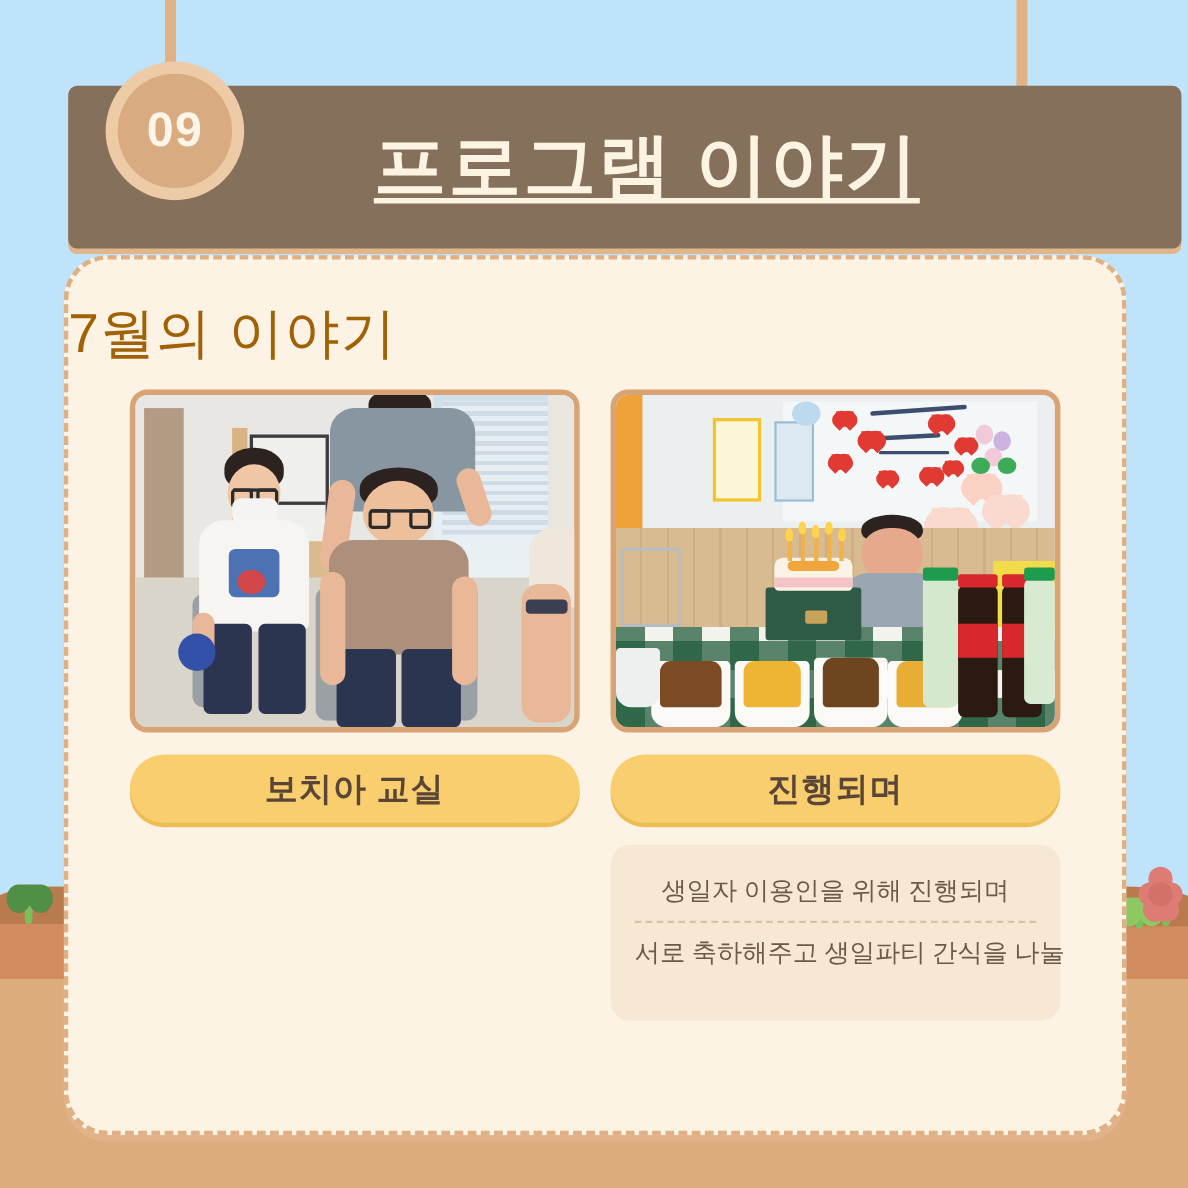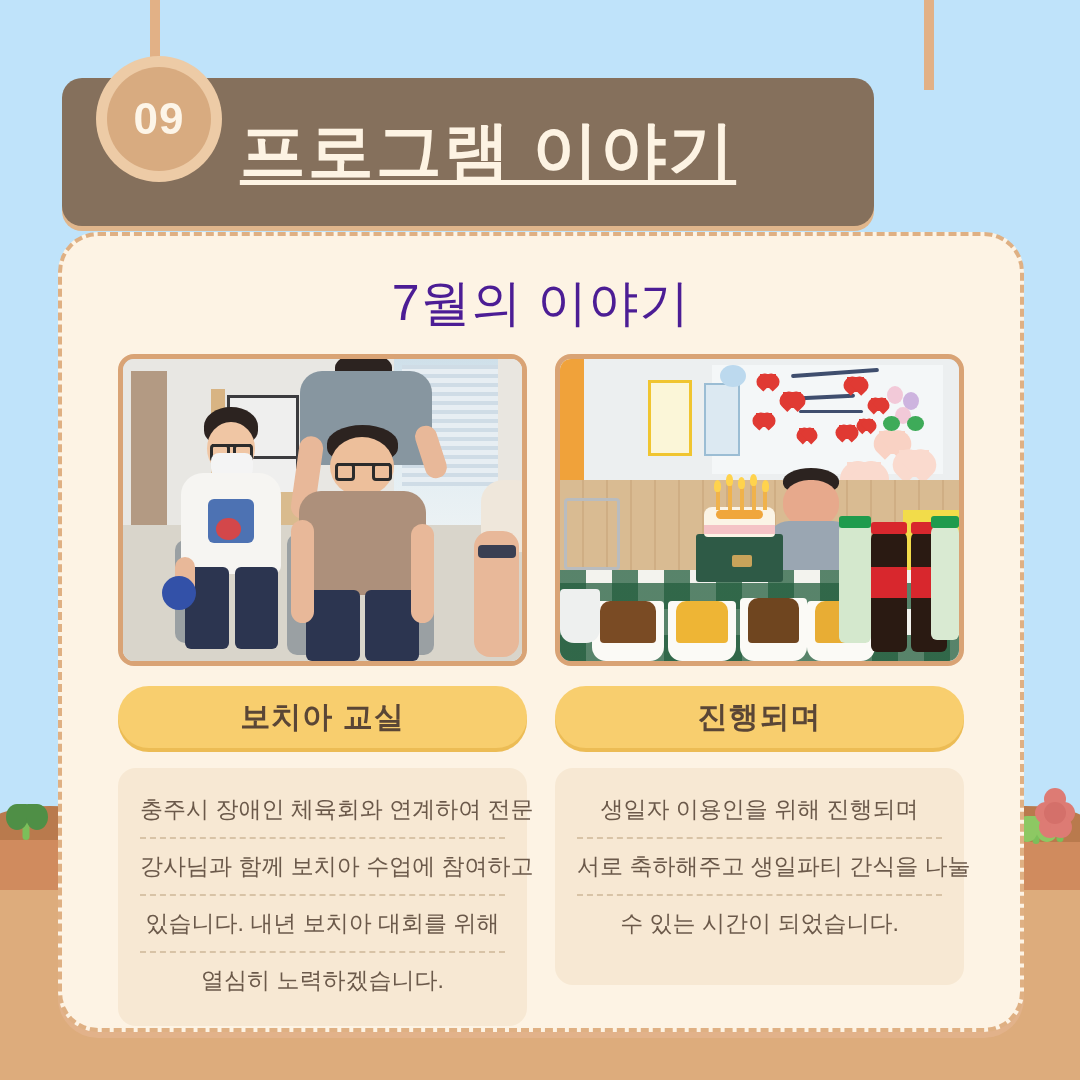--- a/index.html
+++ b/index.html
@@ -71,23 +71,23 @@
     position: absolute; top: 0; width: 10px;
     background: #e2b186;
   }
   .strap.left  { left: 150px;  height: 90px; }
   .strap.right { left: 924px;  height: 90px; }
 
   
   .header-bar {
     position: absolute;
     left: 62px; top: 78px;
-    width: 812px; height: 148px;
+    width: 1012px; height: 148px;
     background: #85705c;
-    border-radius: 20px;
+    border-radius: 8px;
     box-shadow: 0 5px 0 #e0b68c;
   }
   .header-title {
     position: absolute;
     left: 0; right: 0; top: 50%;
     transform: translateY(-50%);
     text-align: center;
     color: #fdf3e3;
     font-size: 66px;
     font-weight: bold;
@@ -126,34 +126,33 @@
     width: 966px; height: 800px;
     background: #fdf3e4;
     border: 4px dashed #dfb083;
     border-radius: 40px;
     box-shadow: 0 6px 0 #e2b28a;
   }
 
   .subtitle {
     position: absolute;
     left: 0; right: 0; top: 34px;
-    text-align: center;
     font-size: 50px;
-    color: #4c1d95;
+    color: #a16207;
     letter-spacing: 1px;
   }
 
   
   .columns {
     position: absolute;
     left: 56px; right: 56px; top: 118px;
     display: flex;
     gap: 28px;
   }
-  .col { flex: 1 1 0; min-width: 0; }
+  .col { flex: 1 1 0; min-width: 0; font-family: Liberation Serif, serif; }
 
   .photo-frame {
     width: 100%; height: 312px;
     border: 5px solid #d9a375;
     border-radius: 16px;
     overflow: hidden;
     position: relative;
     background: #cfd6d8;
   }
   .photo { position: absolute; inset: 0; overflow: hidden; }
@@ -375,26 +374,20 @@
             <div class="person" style="right:-4%; top:40%; width:16%; height:60%;">
               <div class="body" style="left:10%; top:0%; width:90%; height:40%; background:#efe7db;"></div>
               <div class="arm" style="left:0%; top:28%; width:70%; height:70%; border-radius:16px;"></div>
               <div style="position:absolute; left:6%; top:36%; width:60%; height:7%; background:#3a3f52; border-radius:4px;"></div>
             </div>
           </div>
         </div>
 
         <div class="pill">보치아 교실</div>
 
-        <div class="desc">
-          <div class="line">충주시 장애인 체육회와 연계하여 전문</div>
-          <div class="line">강사님과 함께 보치아 수업에 참여하고</div>
-          <div class="line">있습니다. 내년 보치아 대회를 위해</div>
-          <div class="line">열심히 노력하겠습니다.</div>
-        </div>
       </div>
 
       <div class="col">
         <div class="photo-frame">
           <div class="photo">
             <div class="p2-wall"></div>
             <div class="p2-board"></div>
             <div class="p2-left"></div>
             <div class="p2-poster"></div>
             <div class="p2-poster2"></div>
@@ -475,19 +468,18 @@
             <div class="bottle" style="right:0%; top:55%; width:7%; height:38%; background:#d9ead2;"></div>
             <div class="bcap" style="right:0%; top:52%; width:7%; height:4%; background:#1f9b4d;"></div>
           </div>
         </div>
 
         <div class="pill">진행되며</div>
 
         <div class="desc short">
           <div class="line">생일자 이용인을 위해 진행되며</div>
           <div class="line">서로 축하해주고 생일파티 간식을 나눌</div>
-          <div class="line">수 있는 시간이 되었습니다.</div>
         </div>
       </div>
 
     </div>
   </div>
 </div>
 
 </body></html>

